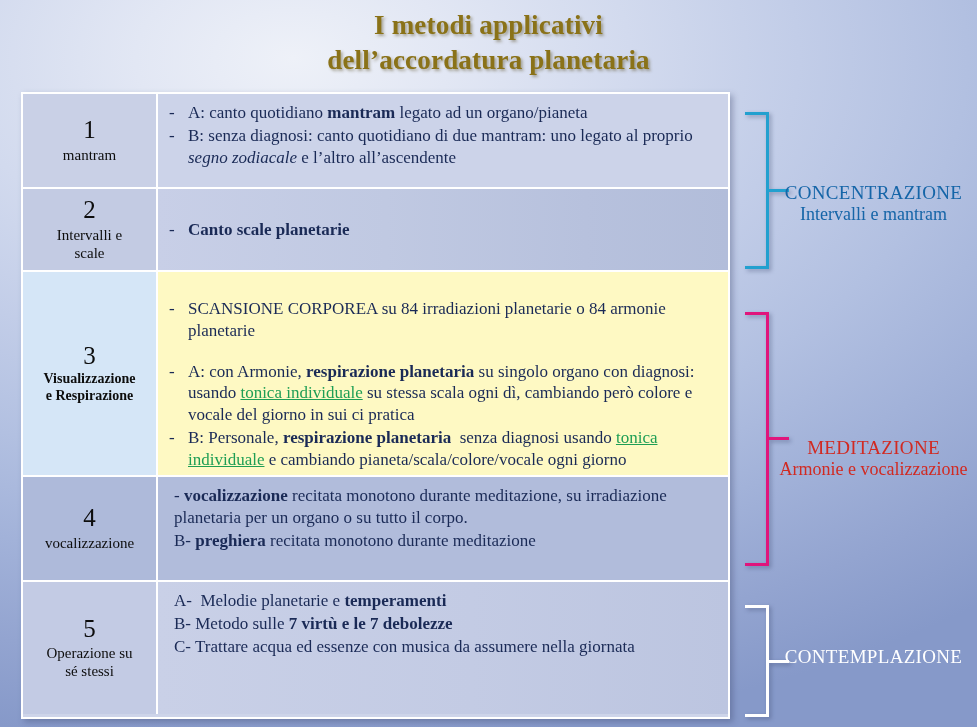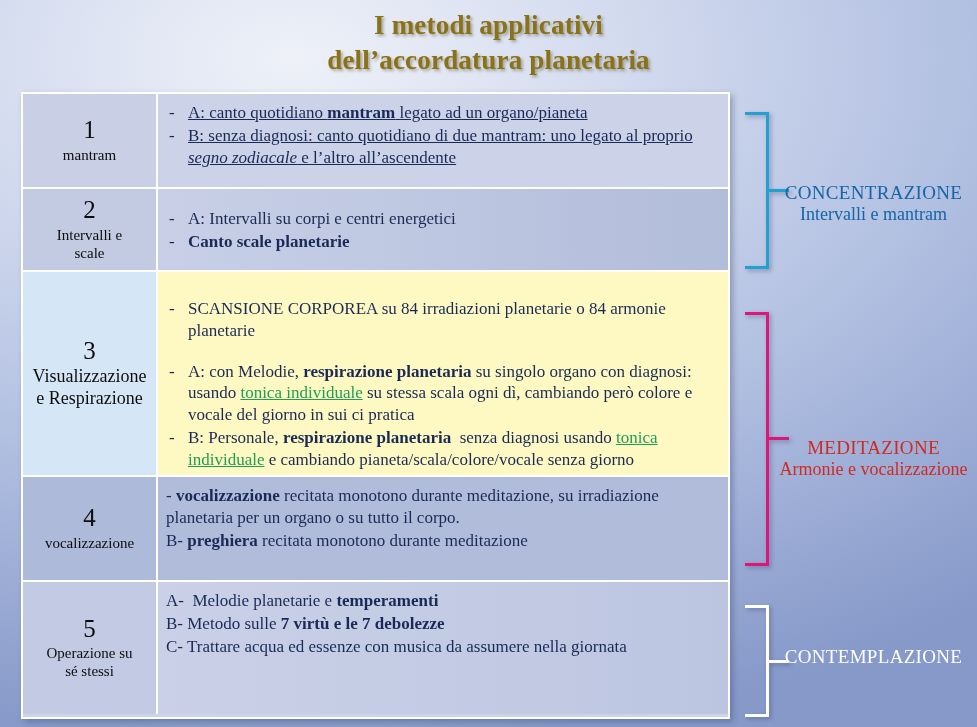--- a/index.html
+++ b/index.html
@@ -47,30 +47,30 @@
   .row{display:flex;box-sizing:border-box;}
   .numcell{
     width:135px;flex:0 0 135px;box-sizing:border-box;
     border-right:2px solid #ffffff;
     display:flex;flex-direction:column;align-items:center;justify-content:center;
     text-align:center;color:#0d0d0d;
     padding:2px 4px;
   }
   .num{font-size:25px;line-height:1.05;margin-bottom:2px;}
   .numlabel{font-size:15px;line-height:1.2;}
-  .numlabel.small{font-size:18px;}
+  .numlabel.small{font-size:14px;font-weight:bold;}
   .body{
     flex:1 1 auto;box-sizing:border-box;
     padding:8px 10px 6px 8px;
     color:#1a2a56;font-size:17px;line-height:1.28;
   }
 
   .row.r1{height:95px;border-bottom:2px solid #ffffff;}
   .row.r1 .numcell{background:#c9d0e6;}
-  .row.r1 .body{background:#ccd3e9;text-decoration:underline;}
+  .row.r1 .body{background:#ccd3e9;}
 
   .row.r2{height:83px;border-bottom:2px solid #ffffff;}
   .row.r2 .numcell{background:#c3cbe3;}
   .row.r2 .body{background:linear-gradient(to right,#c8cfe7 0%,#c0c9e2 40%,#b7c1dd 75%,#b2bdda 100%);
                 display:flex;flex-direction:column;justify-content:center;}
 
   .row.r3{height:205px;border-bottom:2px solid #ffffff;}
   .row.r3 .numcell{background:#d5e6f7;}
   .row.r3 .body{background:#fef9c3;padding-top:26px;}
 
@@ -80,21 +80,21 @@
 
   .row.r5{height:132px;}
   .row.r5 .numcell{background:#c3cbe4;}
   .row.r5 .body{background:linear-gradient(to right,#c9d0e7 0%,#c3cbe4 55%,#bcc5e0 100%);}
 
   
   ul.dash{list-style:none;margin:0;padding:0;}
   ul.dash > li{position:relative;padding-left:22px;margin:0 0 1px 0;}
   ul.dash > li:before{content:"-";position:absolute;left:3px;top:0;color:#1a2a56;}
   ul.dash > li.gap{margin-top:19px;}
-  p.line{margin:0 0 1px 0;font-family:Liberation Serif, serif;}
+  p.line{margin:0 0 1px 8px;font-family:Liberation Serif, serif;}
   b{font-weight:bold;}
   i{font-style:italic;}
   .green{color:#1e9e55;text-decoration:underline;}
 
   
   .bracket{position:absolute;}
   .bracket .arm,.bracket .spine,.bracket .tick{position:absolute;}
   .bracket .arm{height:3px;left:0;width:24px;}
   .bracket .spine{width:3px;left:21px;top:0;bottom:0;}
   .bracket .tick{height:3px;left:22px;width:22px;}
@@ -147,39 +147,38 @@
       </div>
     </div>
 
     <div class="row r2">
       <div class="numcell">
         <div class="num">2</div>
         <div class="numlabel">Intervalli e<br>scale</div>
       </div>
       <div class="body">
         <ul class="dash">
-          <li><span>A: Intervalli su corpi e centri energetici</span></li>
           <li><b>Canto scale planetarie</b></li>
         </ul>
       </div>
     </div>
 
     <div class="row r3">
       <div class="numcell">
         <div class="num">3</div>
         <div class="numlabel small">Visualizzazione<br>e Respirazione</div>
       </div>
       <div class="body">
         <ul class="dash">
           <li><span>SCANSIONE CORPOREA su 84 irradiazioni planetarie o 84 armonie planetarie</span></li>
           <li class="gap">
-            <span>A: con Melodie, </span><b>respirazione planetaria</b><span> su singolo organo con diagnosi: usando </span><span class="green">tonica individuale</span><span> su stessa scala ogni dì, cambiando però colore e vocale del giorno in sui ci pratica</span>
+            <span>A: con Armonie, </span><b>respirazione planetaria</b><span> su singolo organo con diagnosi: usando </span><span class="green">tonica individuale</span><span> su stessa scala ogni dì, cambiando però colore e vocale del giorno in sui ci pratica</span>
           </li>
           <li>
-            <span>B: Personale, </span><b>respirazione planetaria</b><span>&nbsp; senza diagnosi usando </span><span class="green">tonica individuale</span><span> e cambiando pianeta/scala/colore/vocale senza giorno</span>
+            <span>B: Personale, </span><b>respirazione planetaria</b><span>&nbsp; senza diagnosi usando </span><span class="green">tonica individuale</span><span> e cambiando pianeta/scala/colore/vocale ogni giorno</span>
           </li>
         </ul>
       </div>
     </div>
 
     <div class="row r4">
       <div class="numcell">
         <div class="num">4</div>
         <div class="numlabel">vocalizzazione</div>
       </div>

